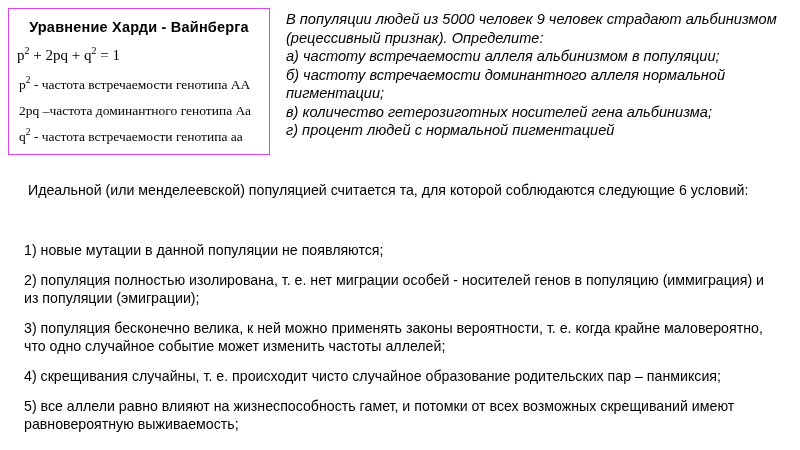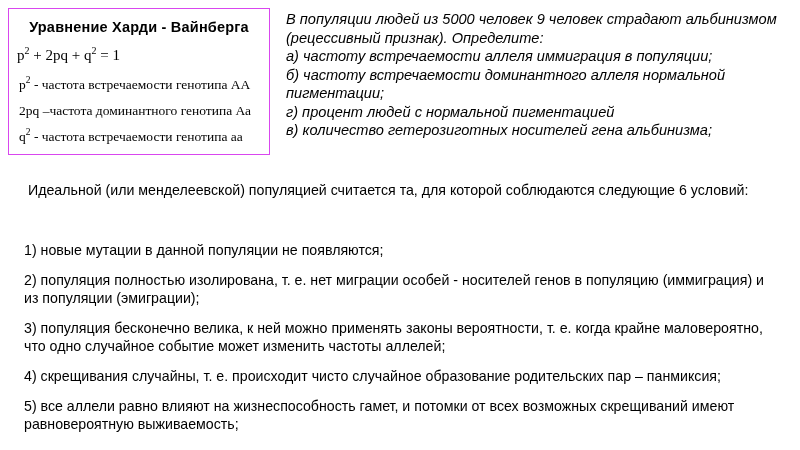--- a/index.html
+++ b/index.html
@@ -115,24 +115,24 @@
       <div class="formula-line">
         <span>2pq</span><sup></sup><span> –частота доминантного генотипа Аа</span>
       </div>
       <div class="formula-line">
         <span>q</span><sup>2</sup><span> - частота встречаемости генотипа аа</span>
       </div>
     </div>
 
     <div class="task">
       <p>В популяции людей из 5000 человек 9 человек страдают альбинизмом (рецессивный признак). Определите:</p>
-      <p>а) частоту встречаемости аллеля иммиграция в популяции;</p>
+      <p>а) частоту встречаемости аллеля альбинизмом в популяции;</p>
       <p>б) частоту встречаемости доминантного аллеля нормальной пигментации;</p>
+      <p>в) количество гетерозиготных носителей гена альбинизма;</p>
       <p>г) процент людей с нормальной пигментацией</p>
-      <p>в) количество гетерозиготных носителей гена альбинизма;</p>
     </div>
 
   </div>
 
   <div class="body-block">
     <p>Идеальной (или менделеевской) популяцией считается та, для которой  соблюдаются следующие 6 условий:</p>
     <div class="spacer"></div>
     <div class="conditions">
       <p>1) новые мутации в данной популяции не появляются;</p>
       <p>2) популяция полностью изолирована, т. е. нет миграции особей - носителей генов в популяцию (иммиграция) и из популяции (эмиграции);</p>

